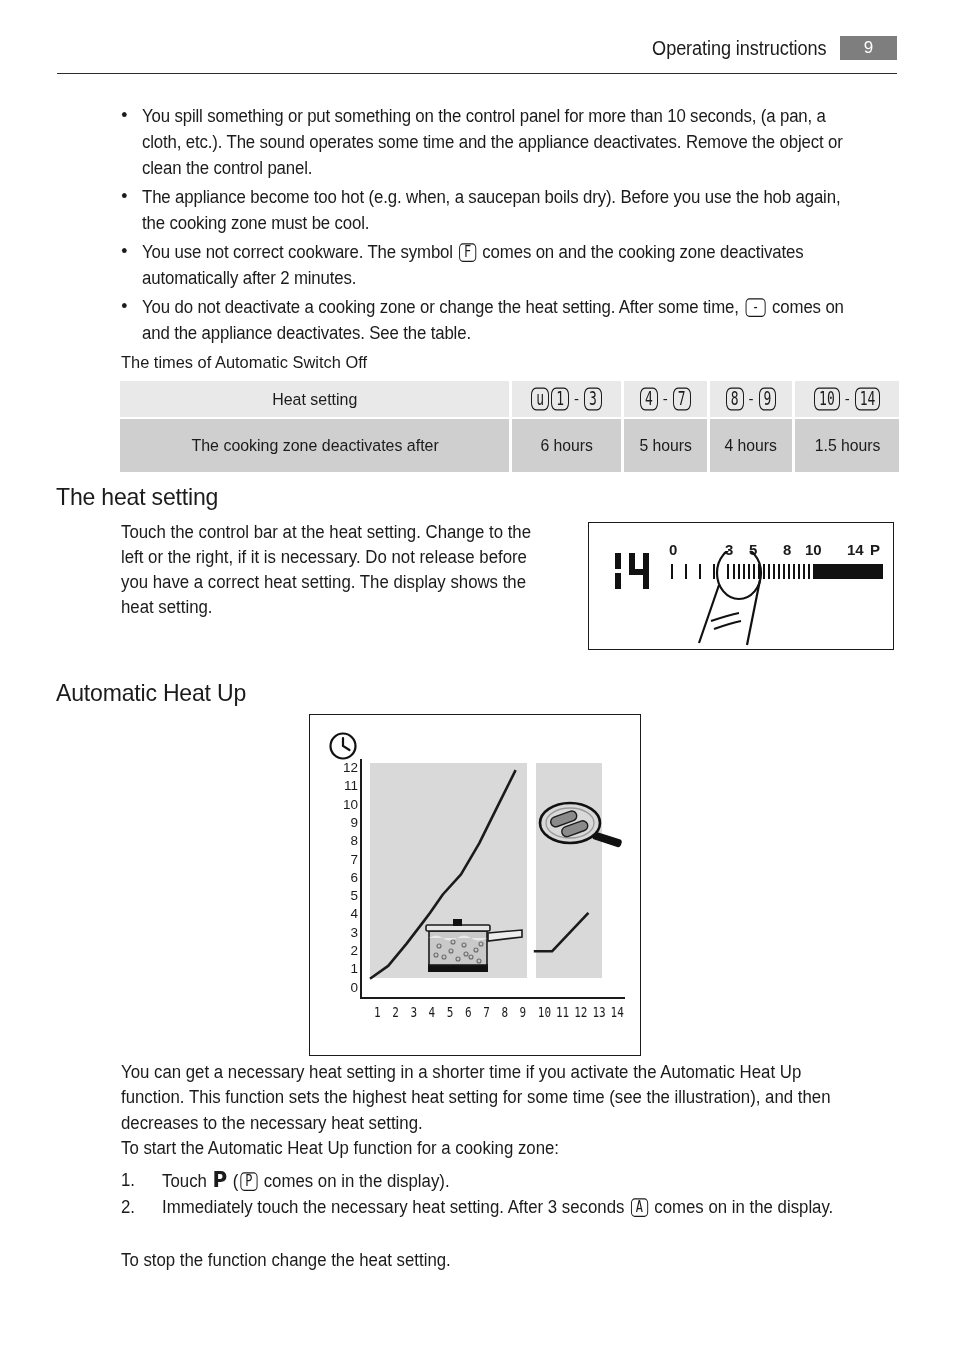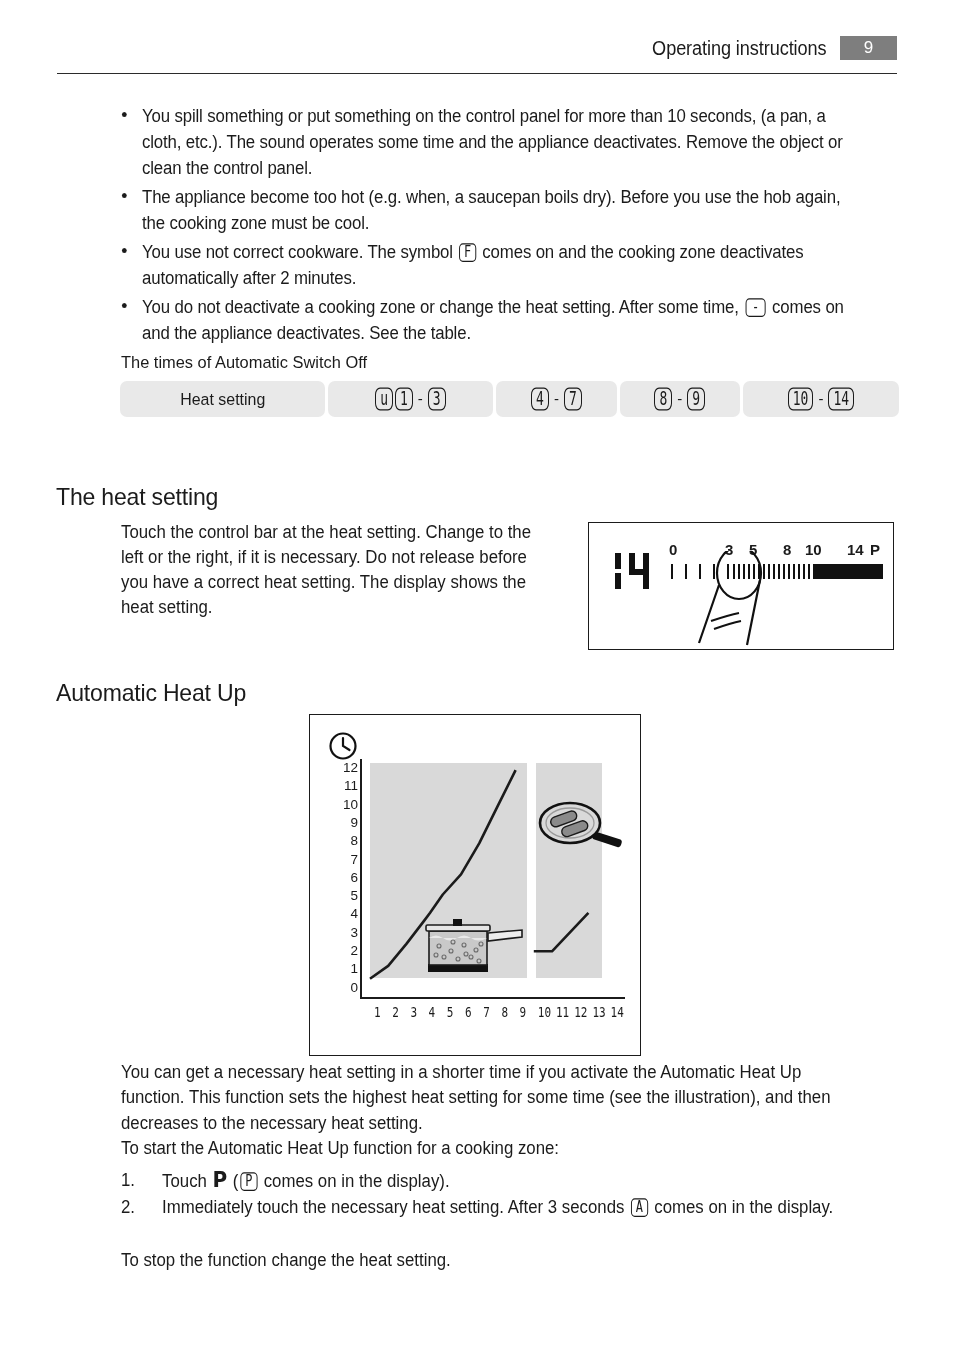--- a/index.html
+++ b/index.html
@@ -72,21 +72,20 @@
   
   .switch-table{
     position:absolute; left:117px; top:379px; width:785px;
     border-collapse:separate; border-spacing:3px 2px;
   }
   .switch-table td{
     padding:0;
     text-align:center;
     vertical-align:middle;
     font-size:16.6px;
-    border-radius:7px;
   }
   .switch-table tr.head td{ background:#e9e9e9; height:36px; }
   .switch-table tr.body td{ background:#cfcfcf; height:53px; }
   .switch-table td.label{ font-size:16.8px; line-height:21px; }
   .tcell-inner{ transform:scaleX(0.95); display:inline-block; }
 
   
   .seg-chip{
     display:inline-block; border:1.5px solid #1b1b1b; border-radius:5px;
     min-width:15px; padding:1px 4px 2px 4px; margin:0 1px;
@@ -195,20 +194,27 @@
 <div class="caption">The times of Automatic Switch Off</div>
 
 <table class="switch-table">
   <tbody id="table-body">
       <tr class="head">
         <td class="label"><span class="tcell-inner">Heat setting</span></td>
         <td><span class="seg-chip">u</span><span class="seg-chip">1</span><span class="seg-sep">-</span><span class="seg-chip">3</span></td>
         <td><span class="seg-chip">4</span><span class="seg-sep">-</span><span class="seg-chip">7</span></td>
         <td><span class="seg-chip">8</span><span class="seg-sep">-</span><span class="seg-chip">9</span></td>
         <td><span class="seg-chip">10</span><span class="seg-sep">-</span><span class="seg-chip">14</span></td>
+      </tr>
+      <tr class="body">
+        <td class="label"><span class="tcell-inner">The cooking zone deactivates after</span></td>
+        <td><span class="tcell-inner">6 hours</span></td>
+        <td><span class="tcell-inner">5 hours</span></td>
+        <td><span class="tcell-inner">4 hours</span></td>
+        <td><span class="tcell-inner">1.5 hours</span></td>
       </tr>
     </tbody>
 </table>
 
 <div class="section-heading" id="heading-heat-setting">The heat setting</div>
 
 <div class="heat-setting-text">Touch the control bar at the heat setting. Change to the left or the right, if it is necessary. Do not release before you have a correct heat setting. The display shows the heat setting.</div>
 
 <div class="control-bar-figure">
 

